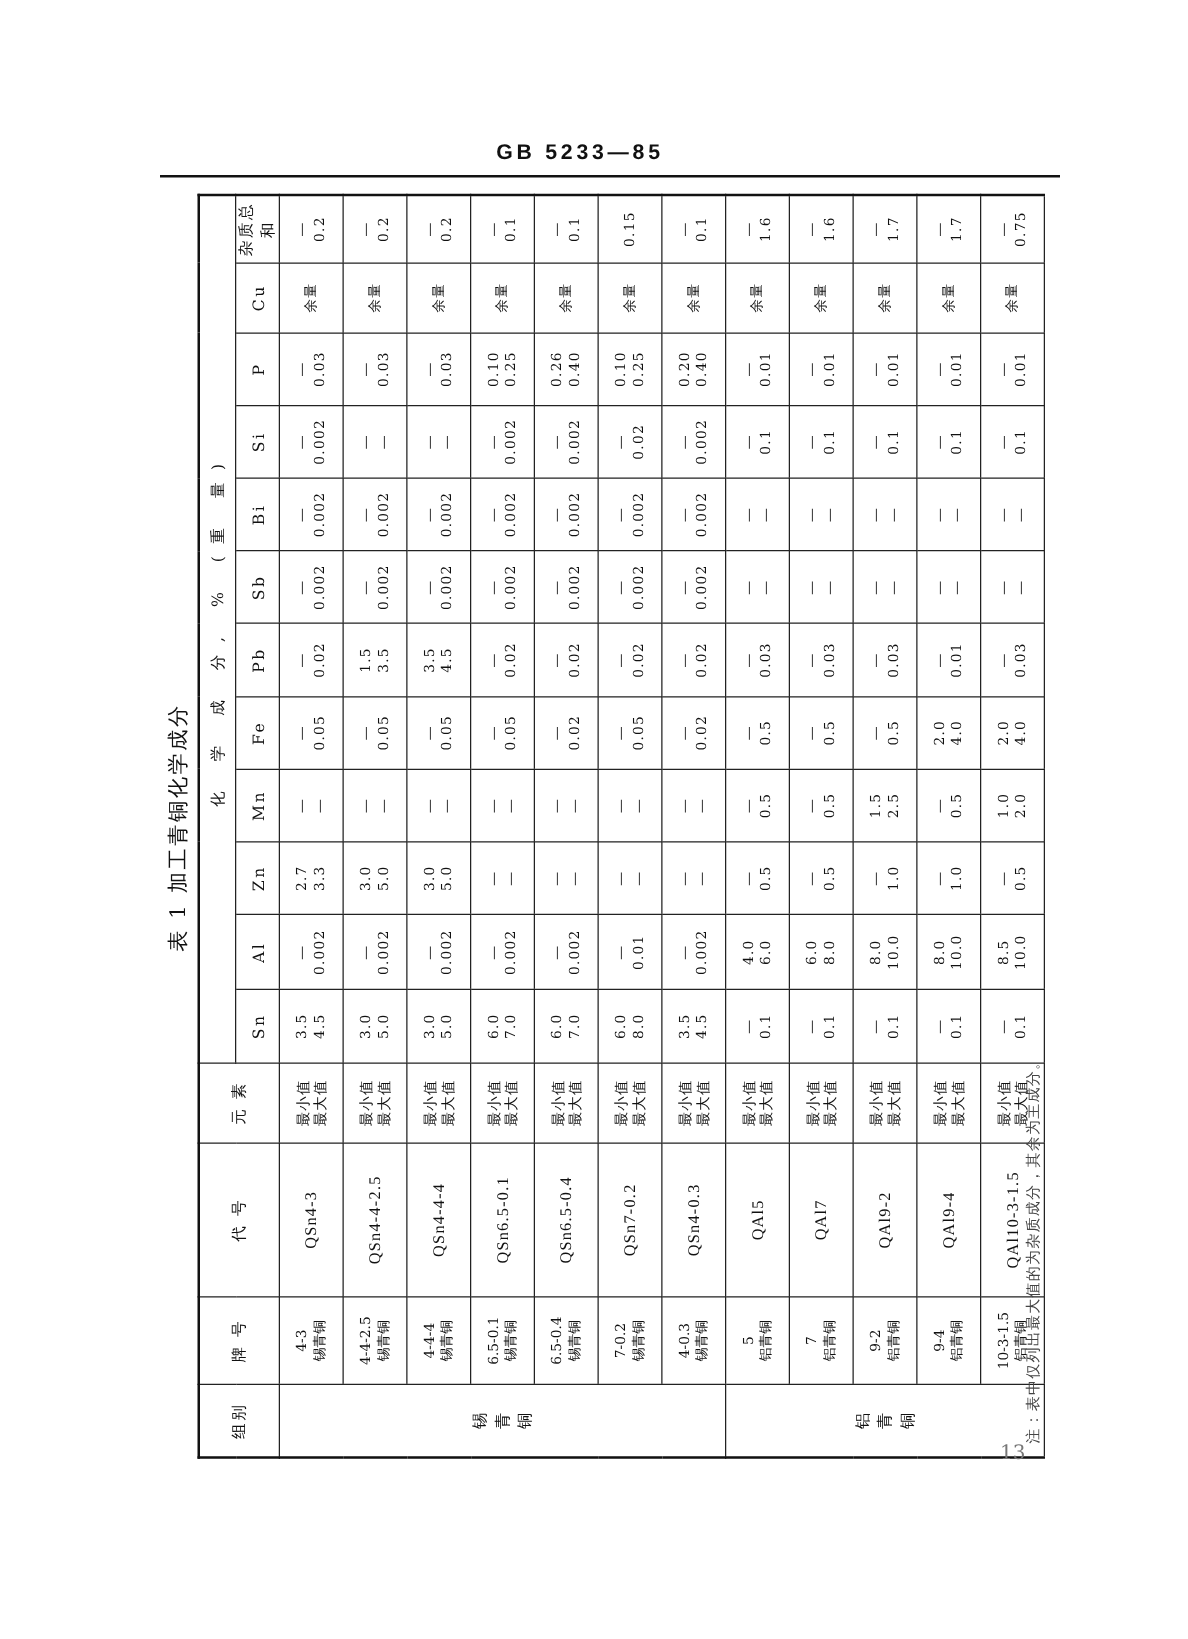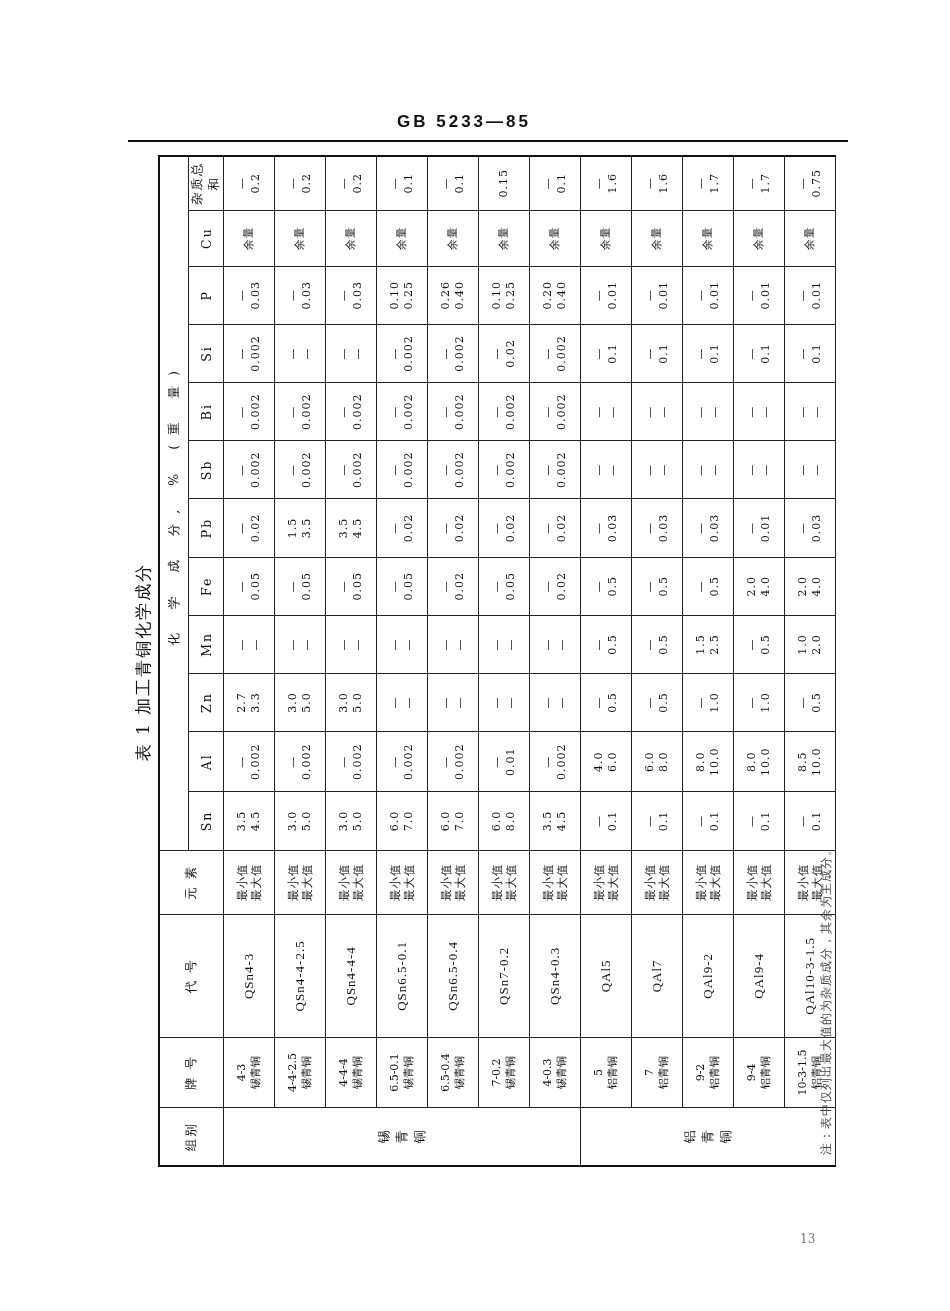--- a/index.html
+++ b/index.html
@@ -24,21 +24,21 @@
   th { height:28px; font-size:12.5px; letter-spacing:2px; }
   th.super { height:28px; letter-spacing:10px; }
   td { height:50px; }
   td .v { display:block; line-height:14px; font-family:"DejaVu Serif", serif; font-size:11px; letter-spacing:1px; }
   td.grp { letter-spacing:0; font-size:13px; }
   td.grp .gch { display:inline-block; margin:0 18px; }
   td.brand .v { font-size:11px; letter-spacing:0; }
   td.code { font-family:"Liberation Serif", serif; font-size:13px; letter-spacing:1px; }
   td.lim .v { font-size:11.5px; letter-spacing:1px; }
   .note { position:absolute; left:12px; top:660px; font-size:12px; color:#444; letter-spacing:1px; }
-  .page-no { position:absolute; left:800px; top:1232px; font-size:12px; color:#777; }
+  .page-no { position:absolute; left:800px; top:1152px; font-size:16px; color:#777; }
 </style>
 </head>
 <body>
 
 <div class="std-header">
   <span>GB 5233—85</span>
 </div>
 <div class="header-rule"></div>
 
 <div class="rot">

